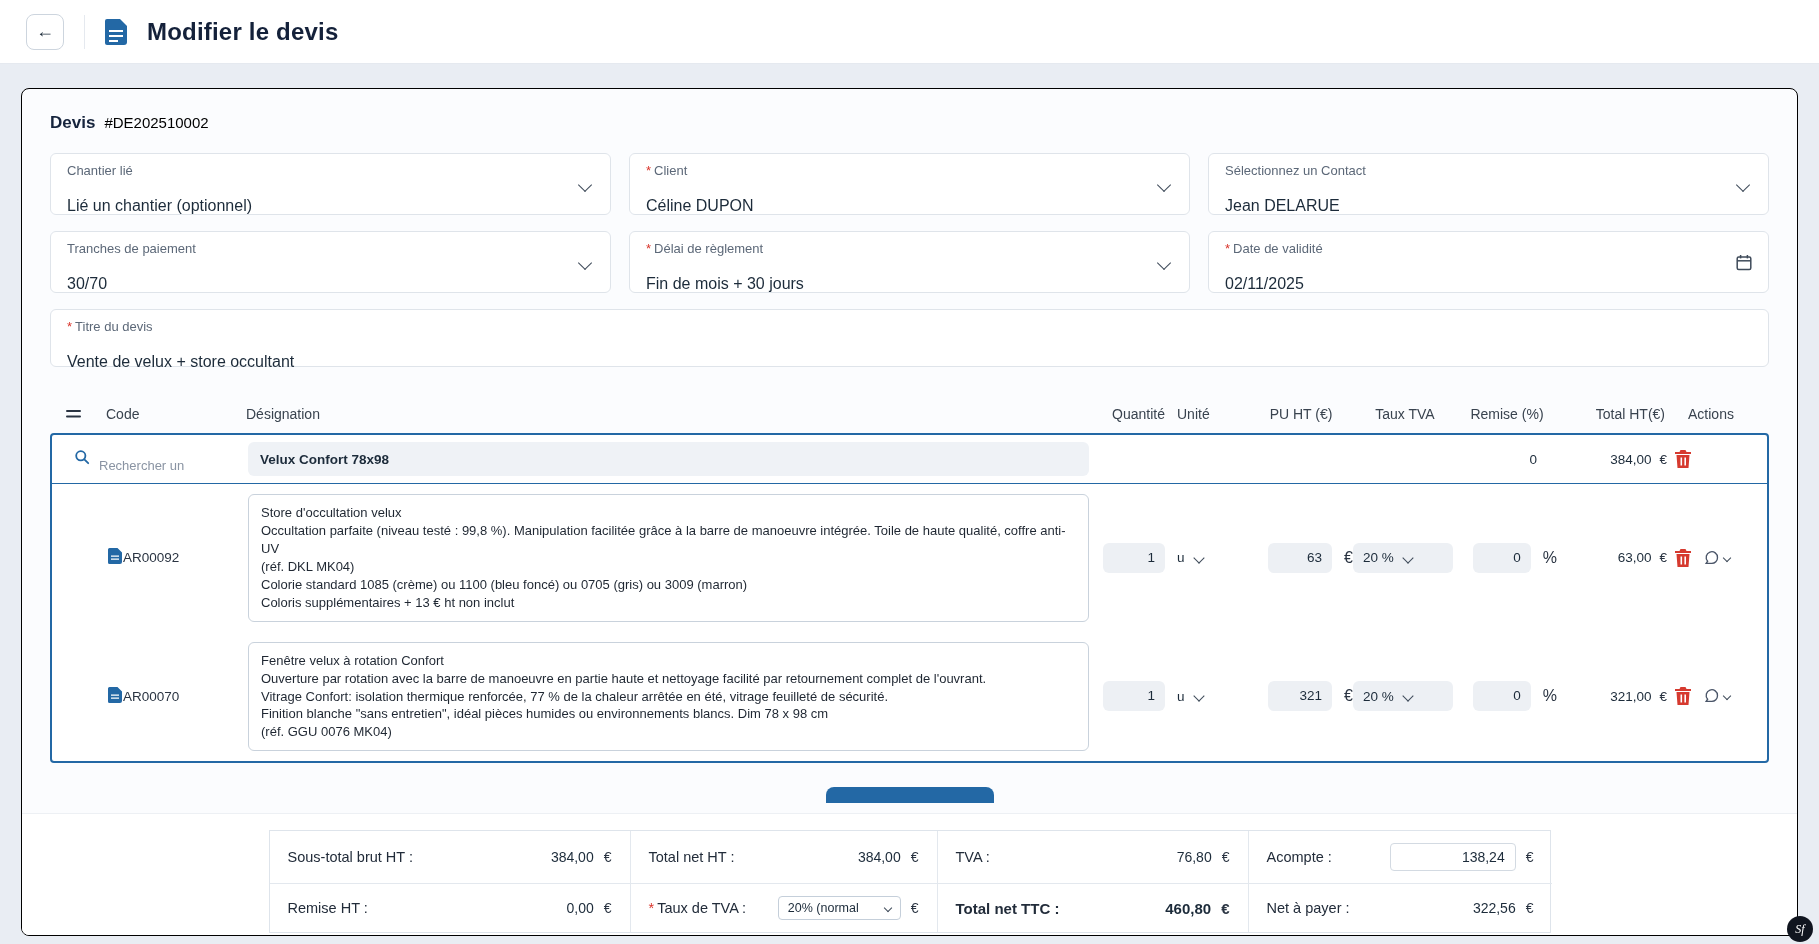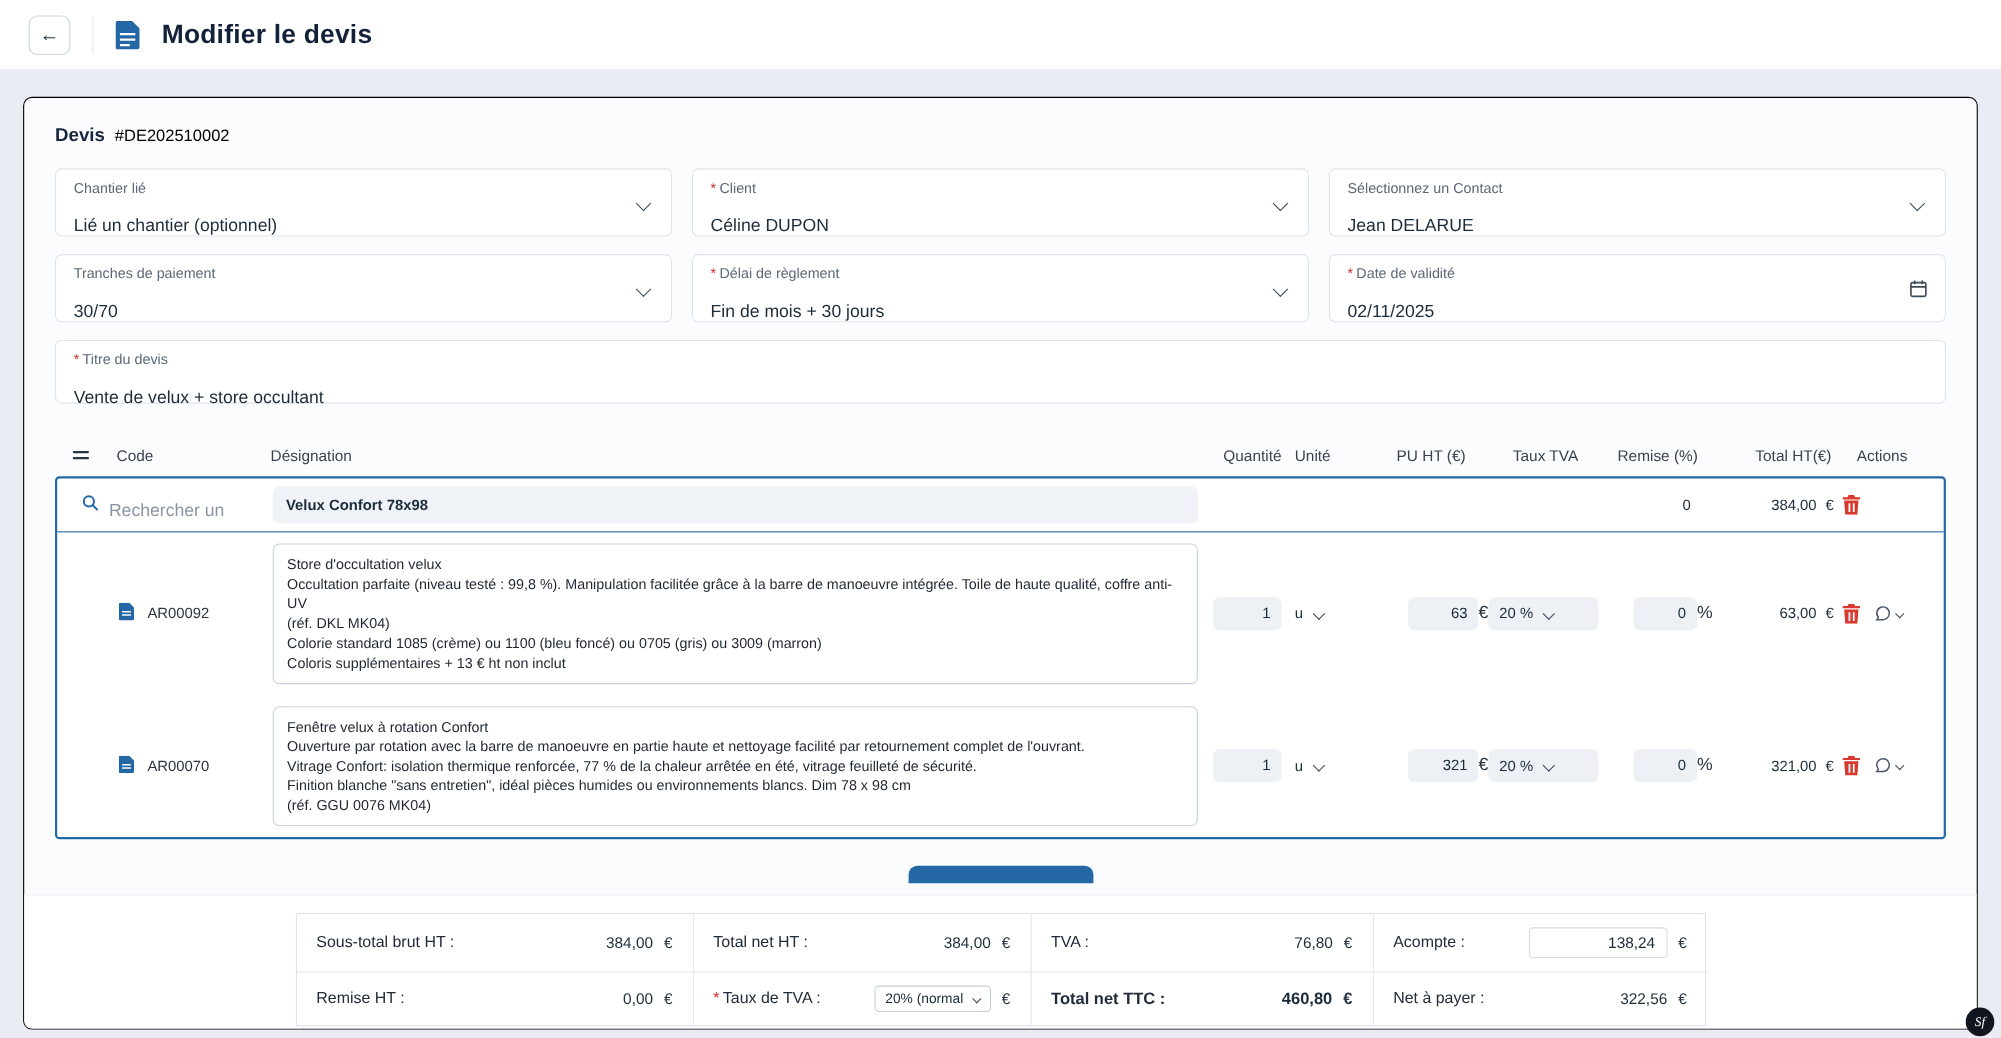--- a/index.html
+++ b/index.html
@@ -62,38 +62,38 @@
   }
   .t-head { height:34px; color:#39434f; font-size:14px; }
   .th { white-space:nowrap; }
   .th.right { text-align:right; padding-right:4px; }
   .th.center { text-align:center; }
   .th.pad-l { padding-left:8px; }
   .t-body { border:2px solid #2368a5; border-radius:4px; background:#fff; margin-top:2px; }
   .search-row { height:48px; border-bottom:1px solid #2368a5; }
   .item-row { padding-top:10px; padding-bottom:10px; }
   .search-cell { grid-column:1/3; display:flex; align-items:center; gap:9px; padding-left:6px; cursor:text; }
-  .search-ph { color:#8a94a3; font-size:16px; white-space:nowrap; overflow:hidden;margin-top:12px; }
+  .search-ph { color:#8a94a3; font-size:13px; white-space:nowrap; overflow:hidden;margin-top:12px; }
   .desig-input {
     background:#eff2f6; border-radius:6px; height:34px; display:flex; align-items:center;
     padding:0 12px; font-size:13.5px; font-weight:600; color:#1c2b3a; cursor:text;
   }
   .sr-remise { text-align:right; padding-right:20px; font-size:13.5px; }
-  .code-cell { display:flex; align-items:center; gap:12px; font-size:13.5px; color:#2a3442; }
+  .code-cell { display:flex; align-items:center; gap:1px; font-size:13.5px; color:#2a3442; }
   .desc-box {
     border:1px solid #c9d2dc; border-radius:6px; background:#fff; padding:9px 12px;
     font-size:13px; line-height:1.38; color:#1f2732; white-space:pre-line; cursor:text;
   }
   .mini-input {
     background:#edf0f4; border-radius:6px; height:30px; line-height:30px; text-align:right;
     padding:0 10px; font-size:13.5px; color:#1c2b3a; box-sizing:border-box; cursor:text;
   }
   .qty { width:62px; margin-left:auto; margin-right:2px; }
   .unit-sel { display:flex; align-items:center; gap:10px; padding-left:10px; font-size:13.5px; cursor:pointer; }
-  .pu-wrap, .rem-wrap { display:flex; align-items:center; gap:0; justify-content:flex-end; }
+  .pu-wrap, .rem-wrap { display:flex; align-items:center; gap:12px; justify-content:flex-end; }
   .pu { width:64px; }
   .rem { width:58px; }
   .tva-sel {
     display:flex; align-items:center; gap:10px; background:#edf0f4; border-radius:6px;
     height:30px; padding:0 10px; font-size:13.5px; margin:0 auto; cursor:pointer;text-align:center;
   }
   .total-cell { display:flex; justify-content:flex-end; gap:8px; font-size:13.5px; color:#1c2b3a; }
   .cur, .pct { color:#2a3442; }
   .actions { display:flex; align-items:center; gap:12px; padding-left:8px; }
   .icon-btn { background:none; border:none; padding:0; cursor:pointer; display:flex; align-items:center; gap:4px; }
@@ -106,21 +106,21 @@
     display:grid; grid-template-columns:360px 307px 311px 304px;
     width:1282px; margin:0 auto; border:1px solid #dee4eb; background:#fff; box-sizing:border-box;
   }
   .tcell { display:flex; align-items:center; justify-content:space-between; padding:12px 18px; box-sizing:border-box; }
   .tcell:not(:nth-child(4n+1)) { border-left:1px solid #e3e8ee; }
   .tcell:nth-child(-n+4) { border-bottom:1px solid #e3e8ee; }
   .tlabel { font-size:14.5px; color:#222c3a; display:flex; align-items:center; white-space:nowrap; }
   .tvalue { display:flex; align-items:center; gap:10px; font-size:14px; color:#1c2b3a; }
   .tcell.bold .tlabel, .tcell.bold .tvalue { font-weight:700; font-size:15px; }
   .tva-select {
-    display:flex; align-items:center; gap:9px; border:1px solid #c5cfda; border-radius:4px;
+    display:flex; align-items:center; gap:26px; border:1px solid #c5cfda; border-radius:4px;
     background:#fff; padding:4px 9px; font-size:12.5px; color:#1c2b3a; cursor:pointer; white-space:nowrap;
   }
   .acompte-input {
     width:104px; border:1px solid #d3dae2; border-radius:4px; background:#fff;
     padding:5px 10px; text-align:right; font-size:14px; color:#1c2b3a; cursor:text;
   }
 
   .chat-badge {
     position:absolute; right:6px; bottom:2px; width:26px; height:26px; border-radius:50%;
     background:#10151f; color:#fff; display:flex; align-items:center; justify-content:center;

